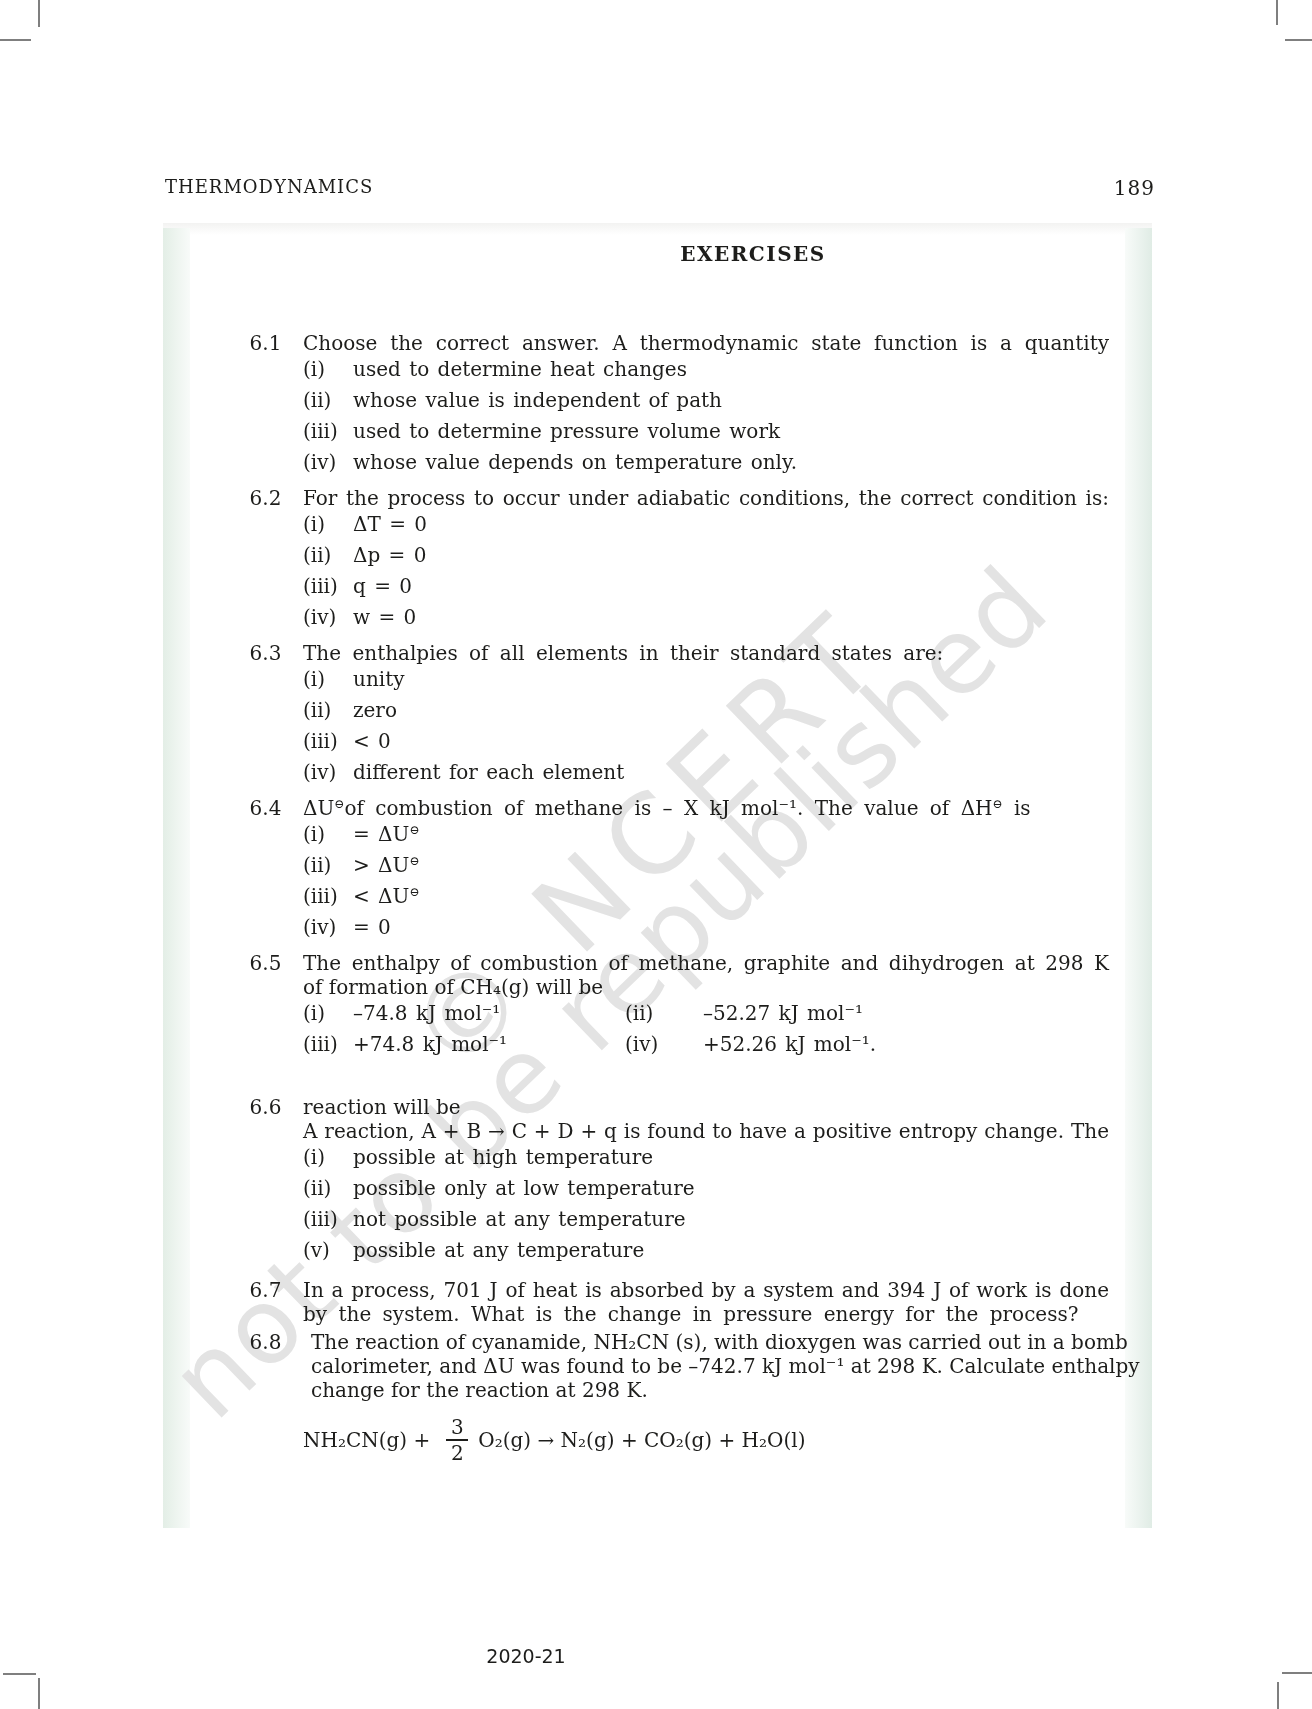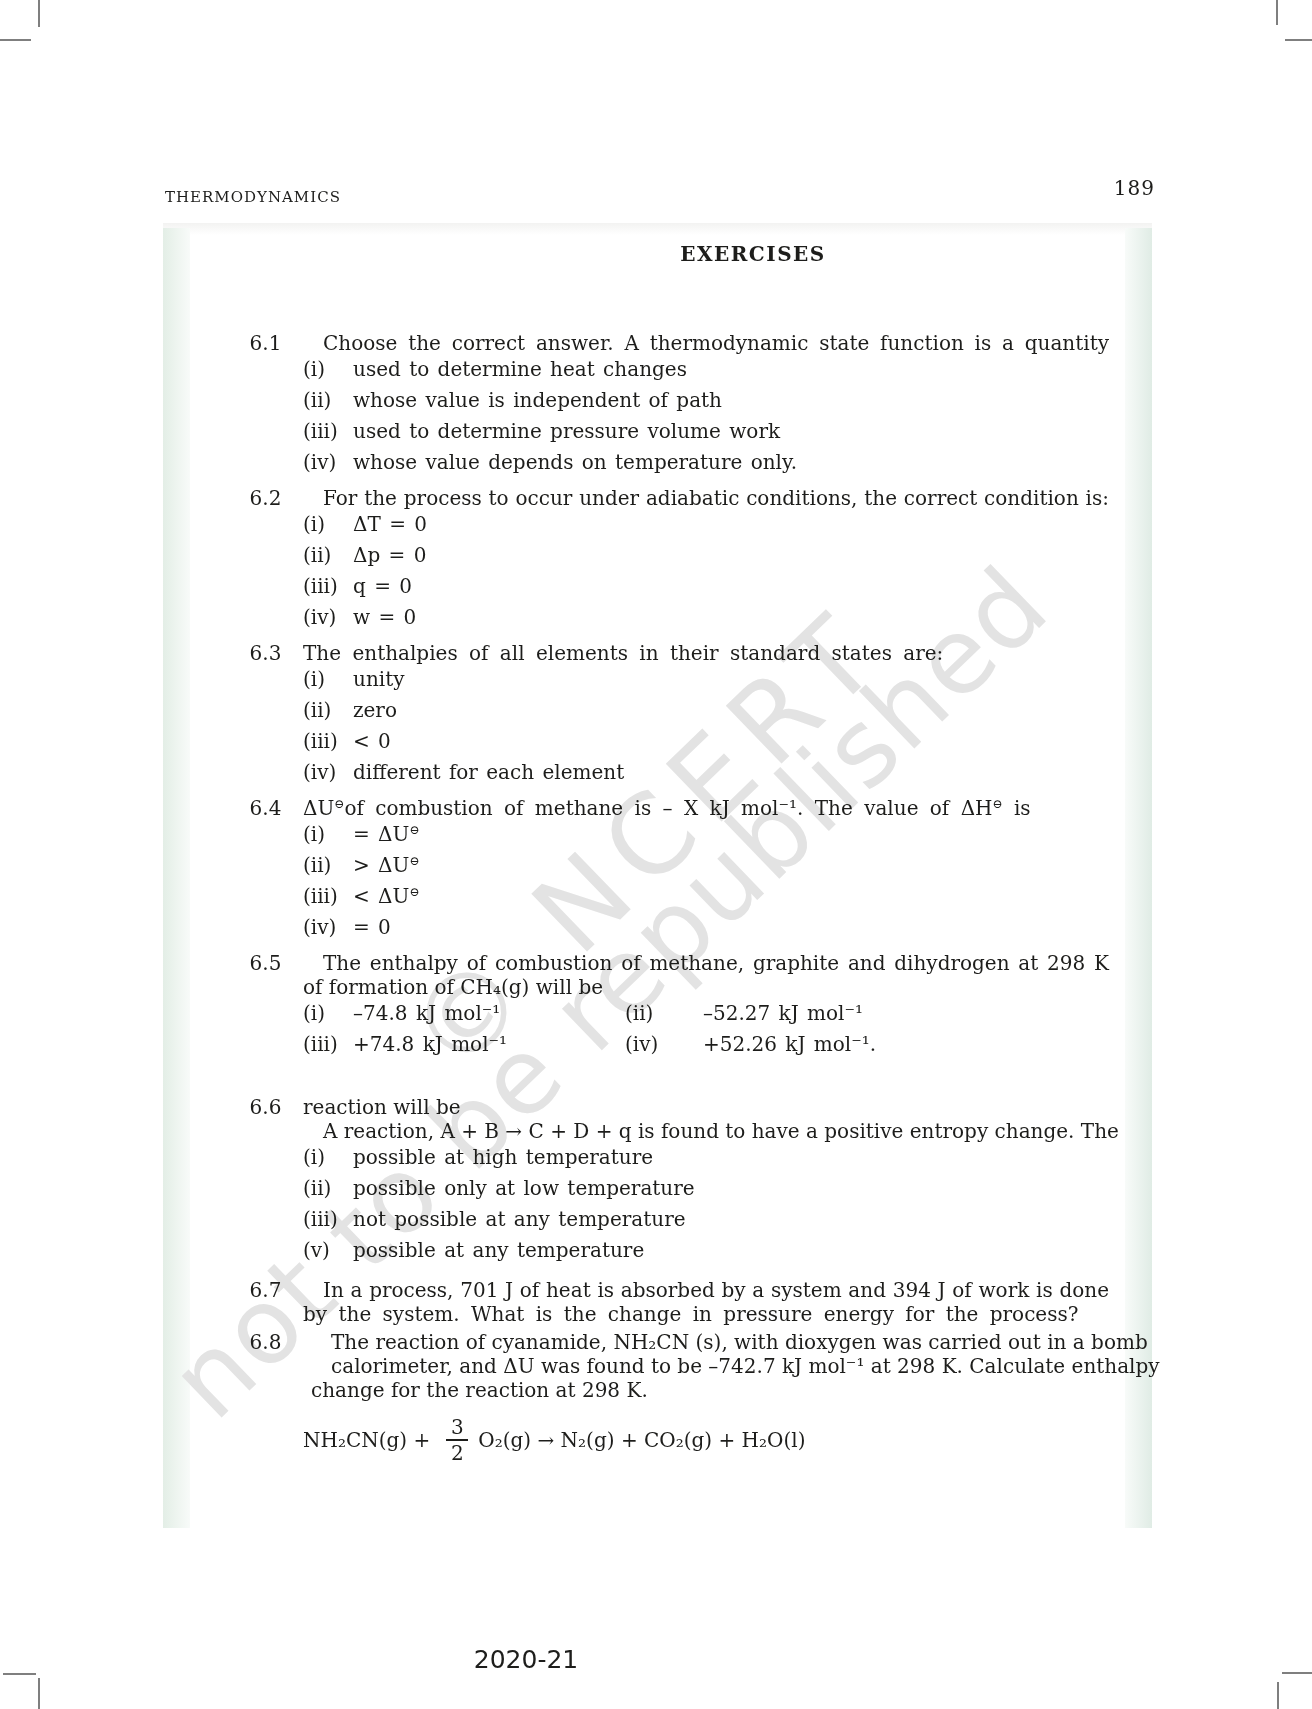--- a/index.html
+++ b/index.html
@@ -8,22 +8,22 @@
     width:1312px;height:1709px;
     background:#ffffff;
     font-family:"DejaVu Serif", serif;
     color:#1d1d1b;
     overflow:hidden;
   }
   
   .crop{position:absolute;background:#7f7f7f;}
   
   #running-head{
-    position:absolute;left:165px;top:188px;
-    font-size:15px;letter-spacing:1px;
+    position:absolute;left:165px;top:176px;
+    font-size:18px;letter-spacing:1px;
   }
   #page-number{
     position:absolute;top:176px;right:157px;
     font-size:20px;letter-spacing:1px;
   }
   
   .wm{
     position:absolute;z-index:1;
     font-family:"DejaVu Sans", sans-serif;
     color:#e3e3e3;
@@ -58,21 +58,21 @@
     z-index:2;
   }
   
   .question{
     position:absolute;left:228px;
     display:grid;grid-template-columns:75px 806px;
     font-size:20px;z-index:2;
   }
   .qnum{line-height:24px;text-align:center;}
   .line{line-height:24px;height:24px;white-space:nowrap;}
-  .jl{text-align:justify;text-align-last:justify;margin-left:20px;}
+  .jl{text-align:justify;text-align-last:justify;}
   .ws{word-spacing:5px;}
   .opt-row{
     display:grid;grid-template-columns:50px 1fr;
     margin-top:7px;line-height:24px;height:24px;
     word-spacing:2px;
   }
   .opt-row.first{margin-top:2px;}
   .opt-row.four{grid-template-columns:50px 272px 78px 1fr;}
   sup.std{font-size:12px;vertical-align:7px;line-height:0;}
   
@@ -80,21 +80,21 @@
     position:absolute;left:303px;top:1416px;
     display:flex;align-items:center;
     font-size:20px;z-index:2;
   }
   .frac{display:inline-flex;flex-direction:column;align-items:center;margin:0 10px 0 16px;line-height:22px;}
   .frac-bar{width:22px;height:2px;background:#1d1d1b;margin:1px 0;}
   
   #folio{
     position:absolute;left:0;top:1645px;width:1052px;
     text-align:center;
-    font-family:"DejaVu Sans", sans-serif;font-size:25px;
+    font-family:"DejaVu Sans", sans-serif;font-size:19px;
     z-index:2;
   }
 </style>
 </head>
 <body>
 
 <div class="crop" style="left:38px;top:0;width:2px;height:27px;"></div>
 <div class="crop" style="left:0;top:39px;width:31px;height:2px;"></div>
 <div class="crop" style="left:1276px;top:0;width:2px;height:25px;"></div>
 <div class="crop" style="left:1285px;top:39px;width:27px;height:2px;"></div>

